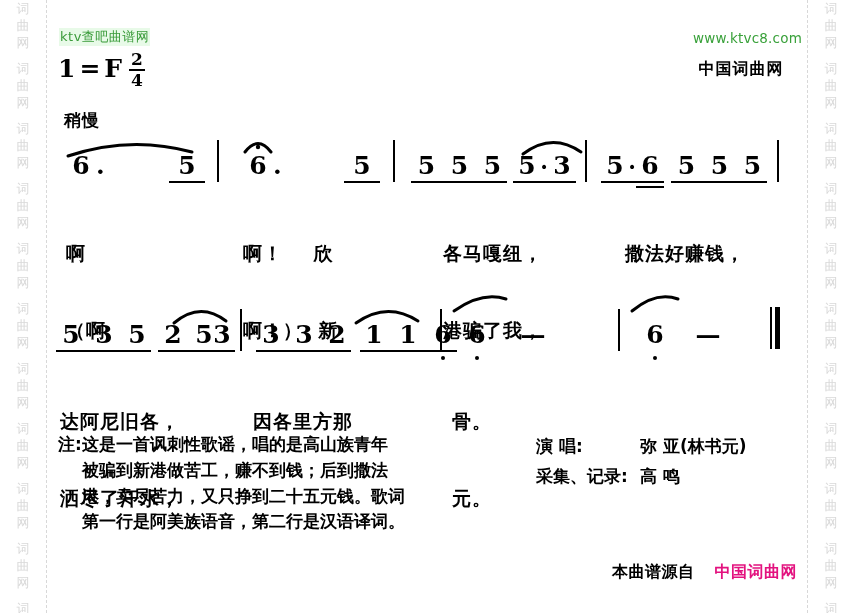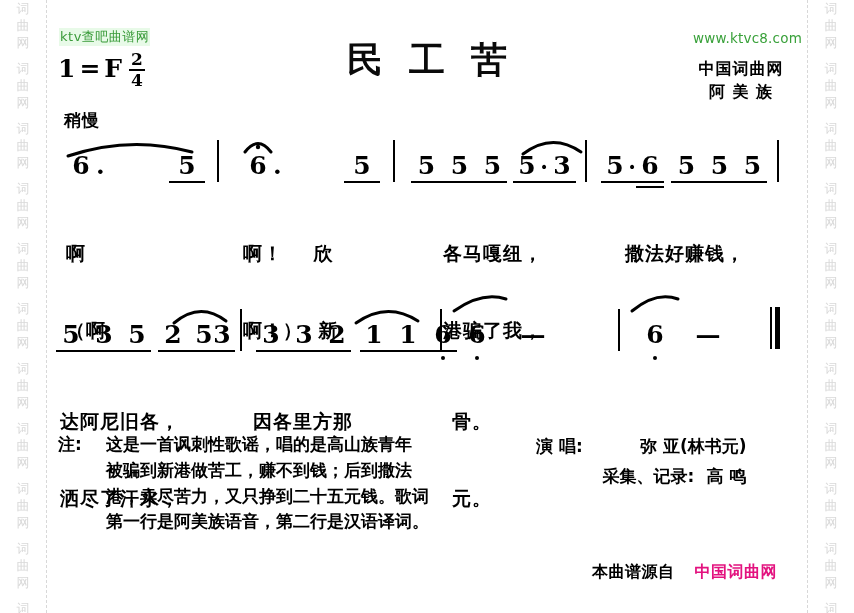--- a/index.html
+++ b/index.html
@@ -264,38 +264,38 @@
     font-size: 17px;
     font-weight: bold;
     line-height: 1.52;
   }
   .note-block .nb-label {
     position: absolute;
     left: 0;
     top: 0;
   }
   .note-block .nb-lines {
-    margin-left: 48px;
+    margin-left: 24px;
   }
   .credits {
     position: absolute;
     left: 536px;
     top: 432px;
     font-family: "DejaVu Sans", "Liberation Sans", sans-serif;
     font-size: 17px;
     font-weight: bold;
     line-height: 1.75;
   }
-  .credits .row { display: flex; justify-content: flex-end; }
+  .credits .row { display: flex; }
   .credits .ckey { width: 104px; display: inline-block; }
   .credits .cval { white-space: pre; }
 
   .source-line {
     position: absolute;
-    left: 592px;
+    left: 612px;
     top: 562px;
     font-family: "DejaVu Sans", "Liberation Sans", sans-serif;
     font-size: 16px;
     font-weight: bold;
     letter-spacing: 0.5px;
   }
   .source-line .src-site { color: #e3127f; margin-left: 14px; }
 </style>
 </head>
 <body>
@@ -419,25 +419,23 @@
   <div class="keysig">
     <span>1</span>
     <span>=</span>
     <span>F</span>
     <span class="frac">
       <span class="num">2</span>
       <span class="den">4</span>
     </span>
   </div>
 
-  <div class="song-title">民工苦</div>
 
   <div class="attrib">
     <div>中国词曲网</div>
-    <div>阿 美 族</div>
   </div>
 
   <div class="tempo">稍慢</div>
 
   <div class="staff" id="staff-1">
 
     <div class="measure" style="width:165px;">
       <div class="notes-row" style="padding-left:14px;">
         <div class="slur" style="left:14px; top:2px;">
           <svg width="128" height="20" viewBox="0 0 128 20">

